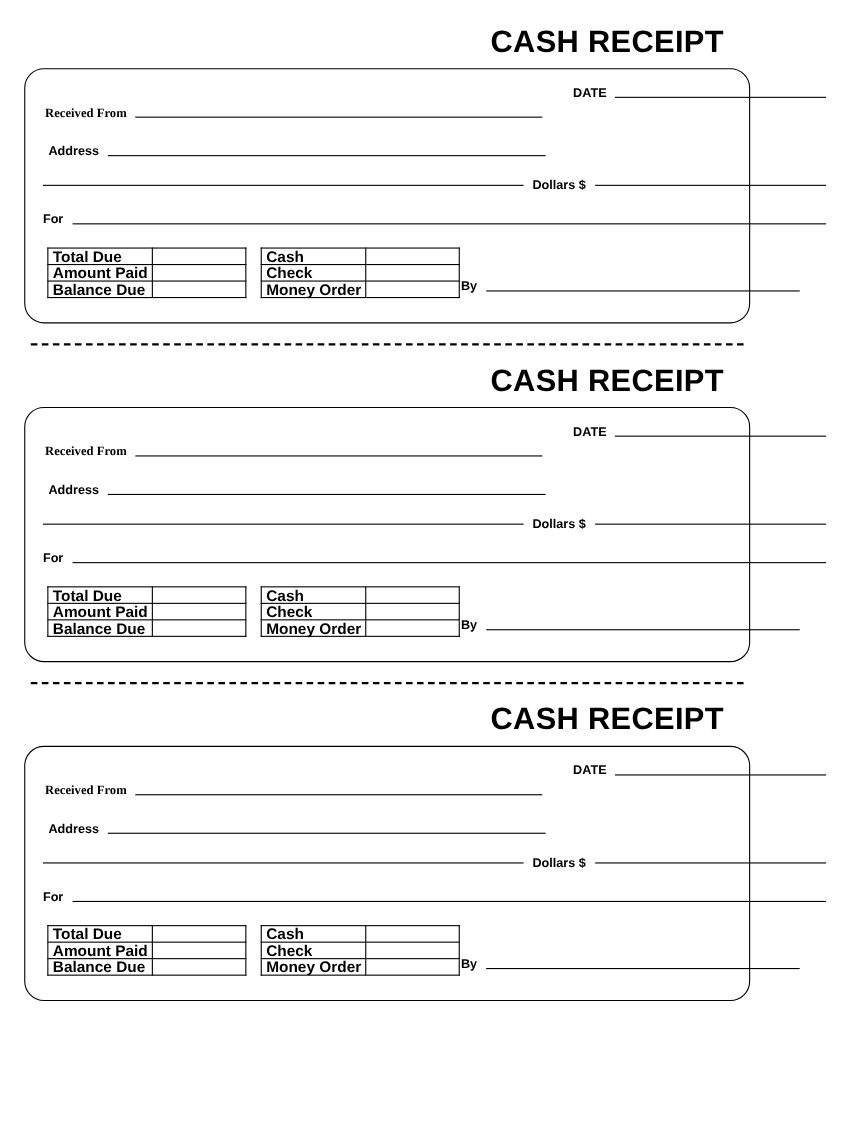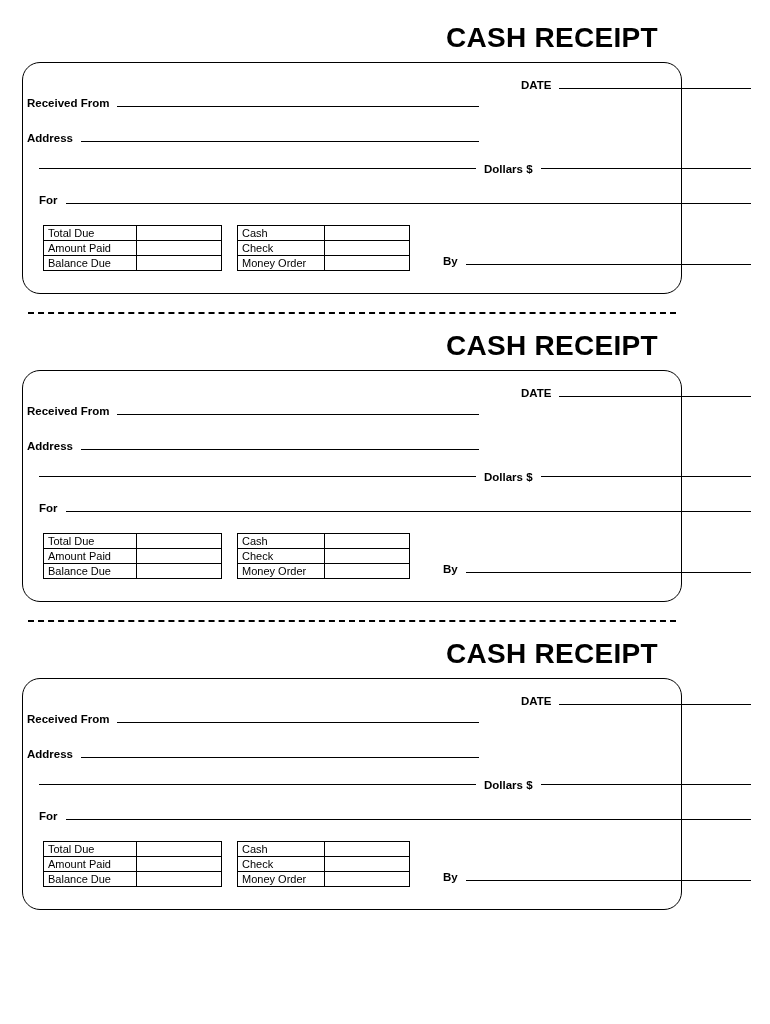--- a/index.html
+++ b/index.html
@@ -57,43 +57,43 @@
   }
   .rule {
     border-bottom: 1px solid #000;
     height: 1px;
     flex: 1 1 auto;
     margin-left: 8px;
     margin-bottom: 2px;
   }
 
   
-  .r-received { left: 4px; top: 34px; width: 452px; }
+  .r-received { left: 18px; top: 34px; width: 452px; font-family: Liberation Serif, serif; }
   .r-date     { left: 498px; top: 16px; width: 230px; }
-  .r-address  { left: 4px; top: 69px; width: 452px; align-items: flex-end; }
+  .r-address  { left: 21px; top: 69px; width: 452px; align-items: flex-end; }
   .r-dollars  { left: 16px; top: 100px; width: 712px; align-items: center; }
   .r-for      { left: 16px; top: 131px; width: 712px; }
-  .r-by       { left: 420px; top: 192px; width: 308px; }
+  .r-by       { left: 396px; top: 192px; width: 308px; }
 
   
   .r-dollars .pre-rule {
     border-bottom: 1px solid #000;
     height: 1px;
     width: 437px;
     margin-bottom: 2px;
     margin-right: 8px;
   }
 
   
   .tbl {
     position: absolute;
     border: 1.2px solid #000;
     border-collapse: collapse;
-    font-size: 11px;
-    font-weight: normal;
+    font-size: 14px;
+    font-weight: bold;
     padding-left: 16px;
   }
   .tbl td {
     border: 1px solid #000;
     height: 14px;
     padding: 0 4px;
     line-height: 14px;
     white-space: nowrap;
   }
   .tbl td.val {

